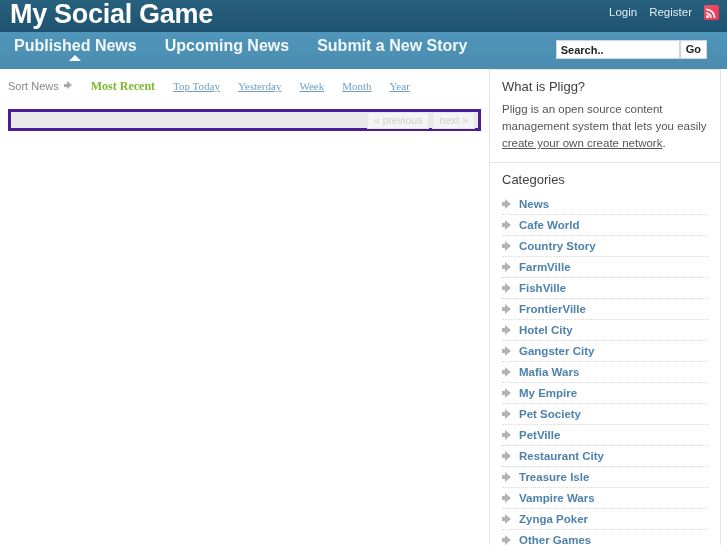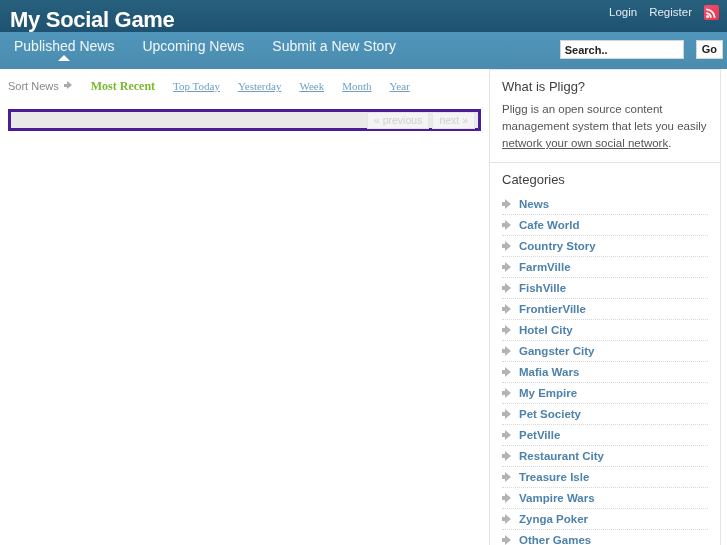--- a/index.html
+++ b/index.html
@@ -19,22 +19,22 @@
   
   #topbar {
     position: relative;
     height: 32px;
     background: #225a77;
     background: linear-gradient(to bottom, #27607d 0%, #1e5270 100%);
   }
   #site-title {
     position: absolute;
     left: 10px;
-    top: 6px;
-    font-size: 22px;
+    top: 0;
+    font-size: 27px;
     font-weight: bold;
     color: #ffffff;
     letter-spacing: -0.3px;
     line-height: 28px;
   }
   #topbar-right {
     position: absolute;
     right: 8px;
     top: 0;
     height: 24px;
@@ -71,44 +71,45 @@
     left: 0;
     top: 0;
     display: flex;
     height: 100%;
     align-items: flex-start;
   }
   .nav-item {
     position: relative;
     padding: 7px 14px 0 14px;
     color: #f2f8fb;
-    font-size: 14px;
+    font-size: 16px;
     text-decoration: none;
     line-height: 14px;
     cursor: pointer;
     height: 30px;
     box-sizing: border-box;
+    font-weight: bold;
   }
   .nav-arrow {
     position: absolute;
     left: 50%;
     bottom: 1px;
     margin-left: -6px;
     width: 0;
     height: 0;
     border-left: 6px solid transparent;
     border-right: 6px solid transparent;
     border-bottom: 6px solid #ffffff;
   }
   #search-area {
     position: absolute;
-    right: 4px;
+    right: 20px;
     top: 8px;
     display: flex;
-    gap: 12px;
+    gap: 0;
   }
   #search-input {
     width: 114px;
     height: 17px;
     border: 1px solid #cfd7da;
     background: #ffffff;
     font-family: "Liberation Sans", sans-serif;
     font-size: 11px;
     font-weight: bold;
     color: #222;
@@ -348,21 +349,21 @@
       <span class="pager-btn">next »</span>
     </div>
 
     <div></div>
   </div>
 
   <div id="sidebar">
 
     <div class="panel">
       <h3 class="panel-title">What is Pligg?</h3>
-      <p class="panel-text"><span>Pligg is an open source content management system that lets you easily </span><a>network your own social network</a><span>.</span></p>
+      <p class="panel-text"><span>Pligg is an open source content management system that lets you easily </span><a>create your own create network</a><span>.</span></p>
     </div>
 
     <div class="panel last">
       <h3 class="panel-title">Categories</h3>
       <ul id="cat-list">
         <li>
             <span class="cat-arrow"></span>
             <a class="cat-link">News</a>
           </li>
         <li>

